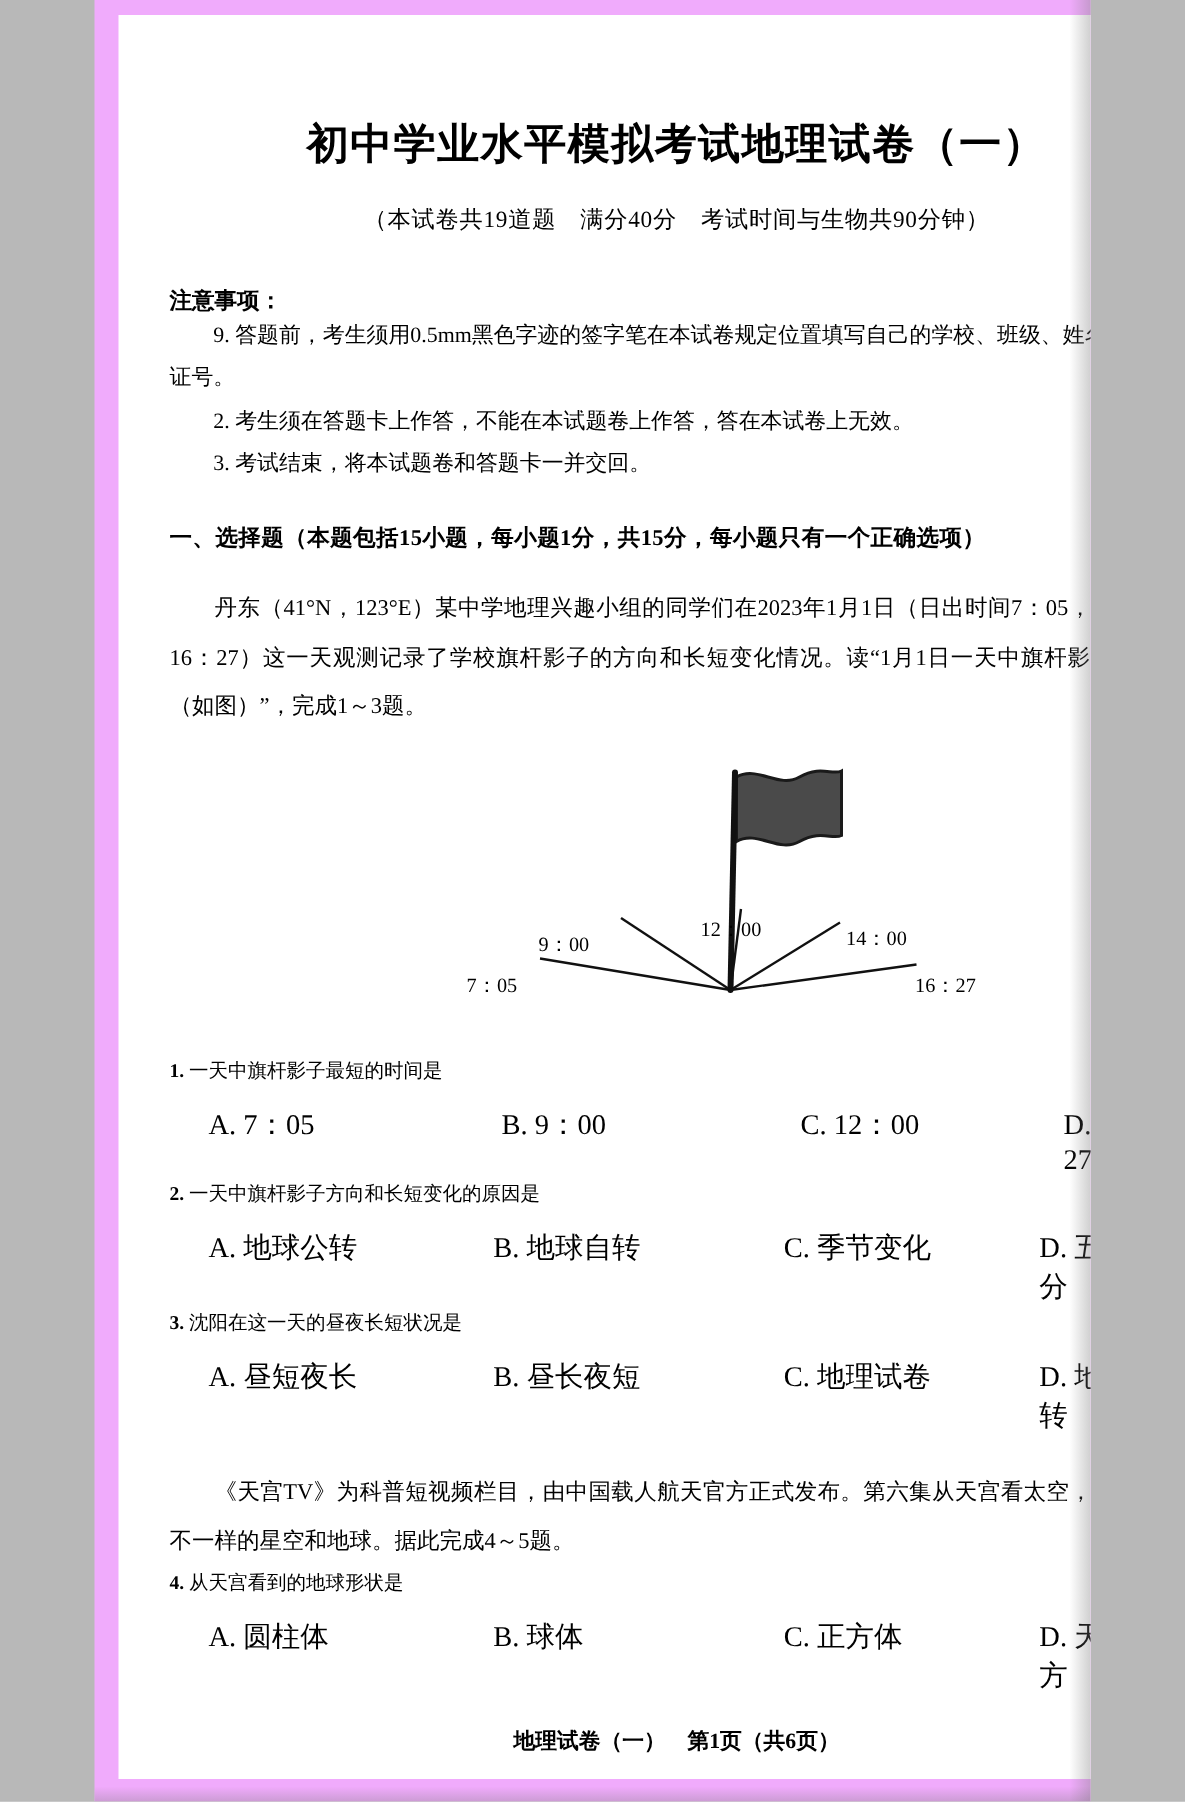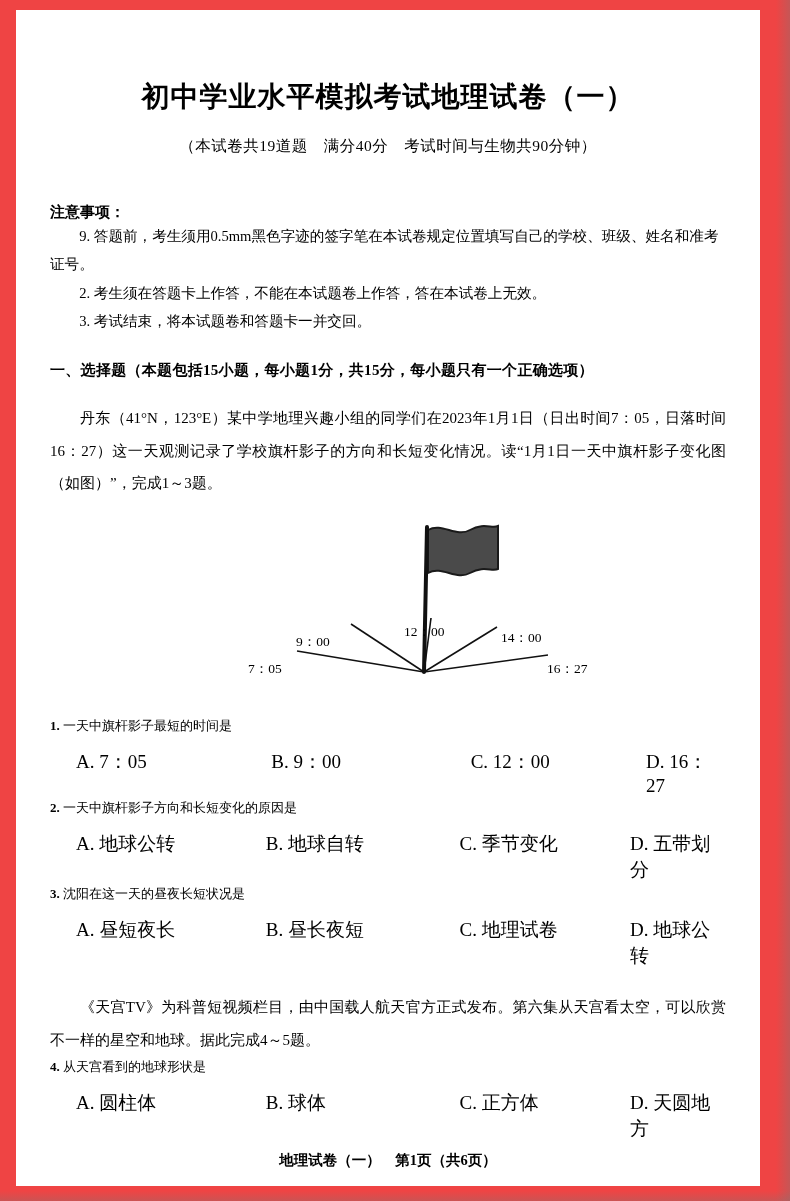--- a/index.html
+++ b/index.html
@@ -5,23 +5,23 @@
   html, body {
     margin: 0;
     padding: 0;
     background: #b8b8b8;
   }
   body {
     font-family: "Liberation Serif", "DejaVu Serif", serif;
   }
   .page {
     position: relative;
-    width: 790px;
+    width: 664px;
     height: 1201px;
-    background: #ef4444;
+    background: #f0abfc;
     margin: 0 auto;
     overflow: hidden;
     box-sizing: border-box;
   }
   
   .page::after {
     content: "";
     position: absolute;
     top: 0; right: 0;
     width: 14px; height: 100%;
@@ -59,21 +59,21 @@
   .subtitle {
     text-align: center;
     font-size: 15.5px;
     margin-top: 22px;
     letter-spacing: 0.5px;
   }
 
   .notice-head {
     font-weight: bold;
     font-size: 15px;
-    margin-top: 46px;
+    margin-top: 34px;
   }
   .notice-item {
     font-size: 14.6px;
     line-height: 1.95;
     text-indent: 2em;
   }
 
   .section-head {
     font-weight: bold;
     font-size: 15px;

